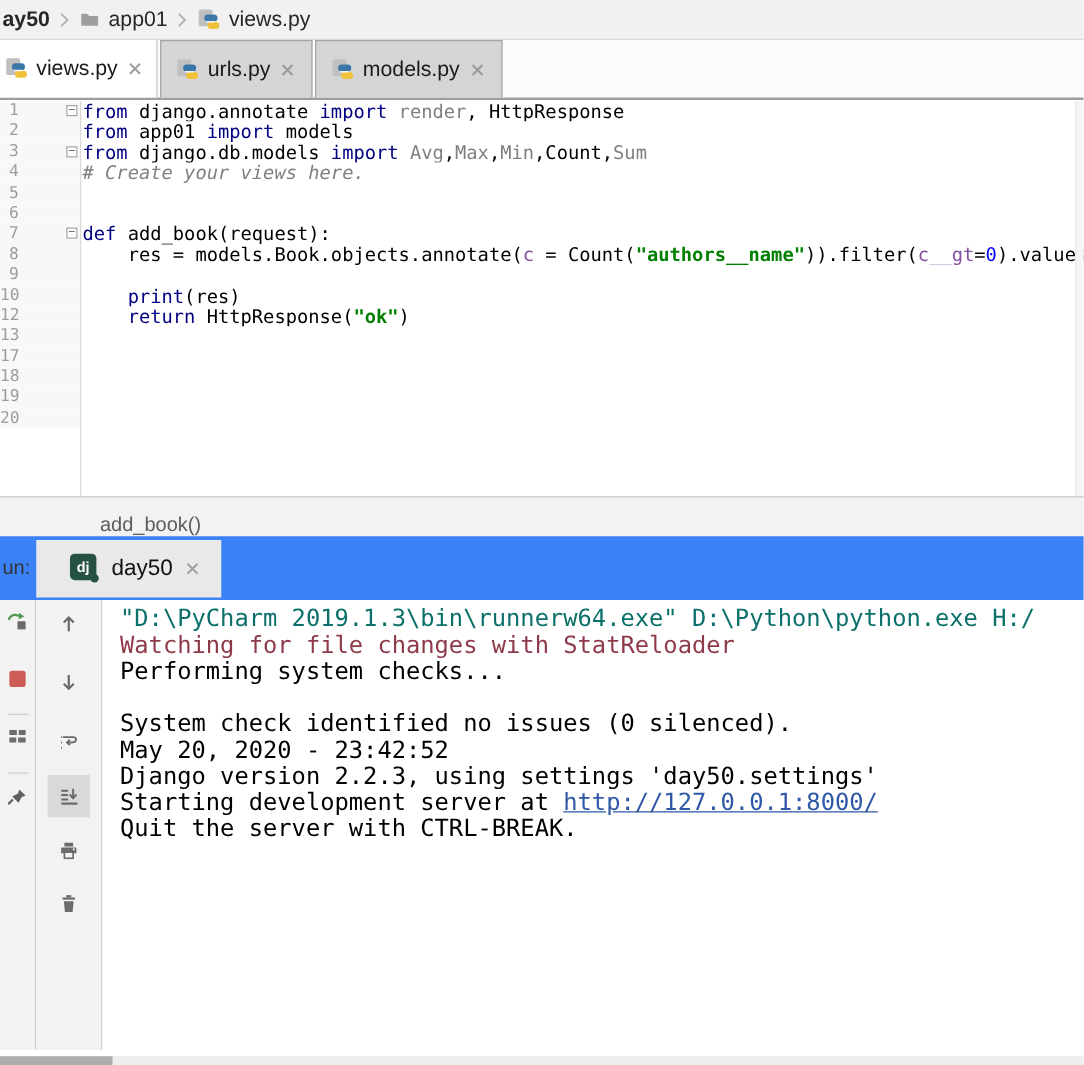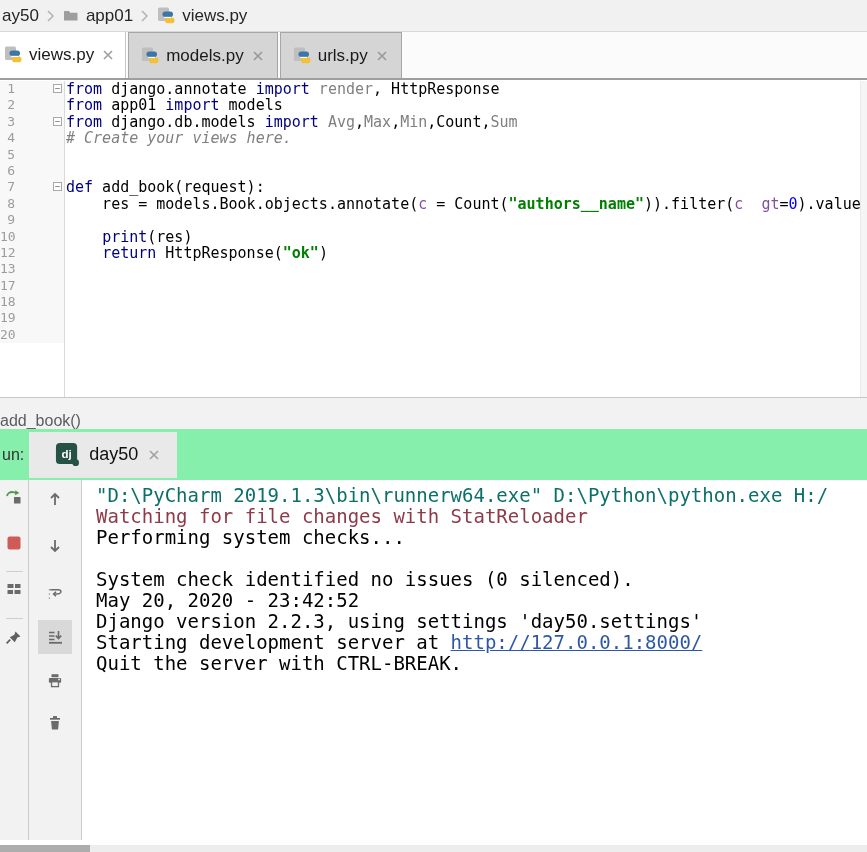--- a/index.html
+++ b/index.html
@@ -4,21 +4,21 @@
 <style>
   html,body{margin:0;padding:0}
   body{width:867px;height:852px;overflow:hidden;position:relative;background:#fff;
        font-family:"Liberation Sans",sans-serif;-webkit-font-smoothing:antialiased}
   .abs{position:absolute}
 
   
   #breadcrumb-bar{left:0;top:0;width:867px;height:32px;background:#F1F1F1;
       border-bottom:1px solid #D8D8D8;display:flex;align-items:center;gap:7px;padding-left:2px;box-sizing:border-box}
   .crumb{font-size:17px;color:#262626;display:flex;align-items:center;gap:6px}
-  .crumb-project{font-weight:normal}
+  .crumb-project{font-weight:bold}
   .icon{display:inline-flex;align-items:center;justify-content:center}
 
   
   #tab-bar{left:0;top:32px;width:867px;height:48px;background:#FBFBFB;display:flex;
       border-bottom:2px solid #9E9E9E;box-sizing:border-box}
   .tab{display:flex;align-items:center;gap:7px;padding:0 12px;font-size:17px;color:#1A1A1A;cursor:default}
   .tab.active{background:#FFFFFF;border-right:1px solid #C9C9C9;padding:0 10px 0 4px}
   .tab.inactive{background:#D5D5D5;border:1px solid #A6A6A6;border-bottom:none;margin-left:2px}
   .tab .close{opacity:.85}
 
@@ -40,24 +40,24 @@
   .seg-gr{color:#808080}
   .seg-cm{color:#808080;font-style:italic}
   .seg-st{color:var(--str,#008000);font-weight:bold}
   .seg-nu{color:#0000FF}
   .seg-pa{color:#8250A0}
   .seg-bi{color:#000080}
 
   
   #context-bar{left:0;top:397px;width:867px;height:48px;background:#F2F2F2;box-sizing:border-box;
       border-top:1px solid #C6C6C6;border-bottom:1px solid #DDDDDD;display:flex;align-items:center;
-      font-size:16px;color:#5C5C5C}
-
-  
-  #run-bar{left:0;top:429px;width:867px;height:51px;background:#86efac;display:flex;align-items:center}
+      padding-left:80px;font-size:16px;color:#5C5C5C}
+
+  
+  #run-bar{left:0;top:429px;width:867px;height:51px;background:#3b82f6;display:flex;align-items:center}
   #run-label{font-size:16px;color:#333;margin-left:2px}
   #run-tab{margin-left:5px;height:46px;background:#E9E9E9;display:flex;align-items:center;gap:9px;
       padding:0 16px 0 26px;font-size:18px;color:#111}
   #run-tab .close{opacity:.8}
 
   
   #console{left:0;top:480px;width:867px;height:360px;display:flex}
   .tcol{background:#F2F2F2;border-right:1px solid #CBCBCB;box-sizing:border-box;
       display:flex;flex-direction:column;align-items:center}
   #tcol1{width:29px}
@@ -128,37 +128,37 @@
     </div>
     <div class="tab inactive">
       <span class="icon">
         <svg width="18" height="18" viewBox="0 0 18 18">
           <rect x="1" y="0.5" width="11" height="13.5" rx="1.5" fill="#BFBFBF"></rect>
           <rect x="5.5" y="4.5" width="10.5" height="5.6" rx="2.8" fill="#3B76A8"></rect>
           <rect x="8" y="10.6" width="9.5" height="5.6" rx="2.8" fill="#F2C13A"></rect>
           <rect x="7" y="9.8" width="7" height="1.2" fill="#FFFFFF" opacity="0.9"></rect>
         </svg>
       </span>
-      <span>models.py</span>
+      <span>urls.py</span>
       <span class="icon close">
         <svg width="14" height="14" viewBox="0 0 14 14">
           <path d="M3 3 L11 11 M11 3 L3 11" stroke="#8F8F8F" stroke-width="1.6" fill="none"></path>
         </svg>
       </span>
     </div>
     <div class="tab inactive">
       <span class="icon">
         <svg width="18" height="18" viewBox="0 0 18 18">
           <rect x="1" y="0.5" width="11" height="13.5" rx="1.5" fill="#BFBFBF"></rect>
           <rect x="5.5" y="4.5" width="10.5" height="5.6" rx="2.8" fill="#3B76A8"></rect>
           <rect x="8" y="10.6" width="9.5" height="5.6" rx="2.8" fill="#F2C13A"></rect>
           <rect x="7" y="9.8" width="7" height="1.2" fill="#FFFFFF" opacity="0.9"></rect>
         </svg>
       </span>
-      <span>urls.py</span>
+      <span>models.py</span>
       <span class="icon close">
         <svg width="14" height="14" viewBox="0 0 14 14">
           <path d="M3 3 L11 11 M11 3 L3 11" stroke="#8F8F8F" stroke-width="1.6" fill="none"></path>
         </svg>
       </span>
     </div>
   </div>
 
 <div id="editor" class="abs">
     <div class="erow">

